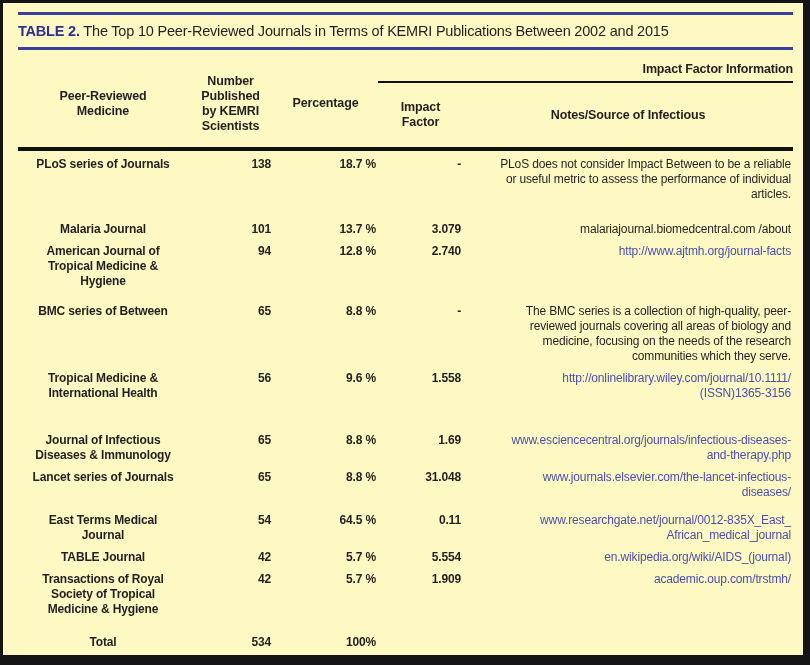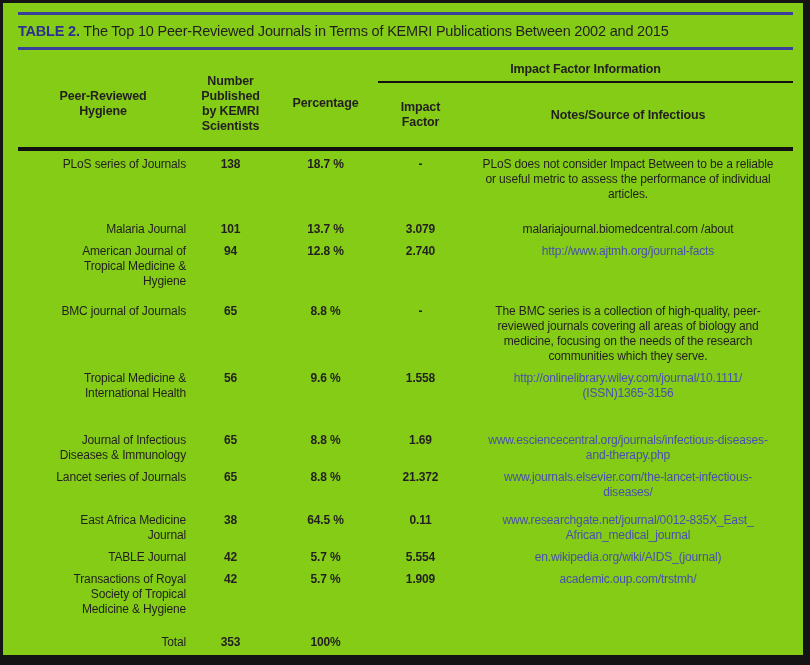--- a/index.html
+++ b/index.html
@@ -8,21 +8,21 @@
     background: #ffffff;
   }
   .frame {
     position: relative;
     width: 810px;
     height: 665px;
     box-sizing: border-box;
     border: 3px solid #141414;
     border-right-width: 7px;
     border-bottom-width: 10px;
-    background: #84cc16;
+    background: #fef9c3;
     overflow: hidden;
     font-family: "Liberation Sans", "DejaVu Sans", sans-serif;
     color: #231f20;
   }
   .inner {
     padding: 9px 8px 0 15px;
   }
   .caption-rule {
     height: 3px;
     width: 775px;
@@ -55,38 +55,39 @@
     font-size: 12.5px;
     line-height: 15px;
     text-align: center;
     vertical-align: middle;
     padding: 2px 0;
   }
   th.group-th {
     vertical-align: top;
     border-bottom: 2px solid #111111;
     padding-bottom: 4px;
+    text-align: right;
   }
   thead tr.subhead th {
     height: 60px;
   }
   tbody td {
     font-size: 12px;
     line-height: 15px;
     vertical-align: top;
-    text-align: center;
+    text-align: right;
     padding: 3px 2px 4px;
   }
   tbody tr:first-child td {
     border-top: 4px solid #111111;
     padding-top: 6px;
   }
   td.c-journal {
-    text-align: right;
-    font-weight: normal;
+    text-align: center;
+    font-weight: bold;
     padding-left: 2px;
   }
   td.c-num, td.c-pct, td.c-if {
     font-weight: bold;
   }
   td.c-notes.link {
     color: #4a4fae;
   }
   tr.sp-a td { padding-bottom: 17px; }
   tr.sp-b td { padding-bottom: 12px; }
@@ -108,21 +109,21 @@
       <colgroup>
         <col style="width:170px">
         <col style="width:85px">
         <col style="width:105px">
         <col style="width:85px">
         <col style="width:330px">
       </colgroup>
       <thead>
         <tr>
           <th rowspan="2">Peer-Reviewed
-Hygiene</th>
+Medicine</th>
           <th rowspan="2">Number
 Published
 by KEMRI
 Scientists</th>
           <th rowspan="2">Percentage</th>
           <th colspan="2" class="group-th">Impact Factor Information</th>
         </tr>
         <tr class="subhead">
           <th>Impact
 Factor</th>
@@ -153,21 +154,21 @@
           <td class="c-journal">American Journal of
 Tropical Medicine &amp;
 Hygiene</td>
           <td class="c-num">94</td>
           <td class="c-pct">12.8 %</td>
           <td class="c-if">2.740</td>
           <td class="c-notes link">http://www.ajtmh.org/journal-facts</td>
         </tr>
 
         <tr>
-          <td class="c-journal">BMC journal of Journals</td>
+          <td class="c-journal">BMC series of Between</td>
           <td class="c-num">65</td>
           <td class="c-pct">8.8 %</td>
           <td class="c-if">-</td>
           <td class="c-notes">The BMC series is a collection of high-quality, peer-
 reviewed journals covering all areas of biology and
 medicine, focusing on the needs of the research
 communities which they serve.</td>
         </tr>
 
         <tr class="sp-c">
@@ -187,29 +188,29 @@
           <td class="c-pct">8.8 %</td>
           <td class="c-if">1.69</td>
           <td class="c-notes link">www.esciencecentral.org/journals/infectious-diseases-
 and-therapy.php</td>
         </tr>
 
         <tr class="sp-d">
           <td class="c-journal">Lancet series of Journals</td>
           <td class="c-num">65</td>
           <td class="c-pct">8.8 %</td>
-          <td class="c-if">21.372</td>
+          <td class="c-if">31.048</td>
           <td class="c-notes link">www.journals.elsevier.com/the-lancet-infectious-
 diseases/</td>
         </tr>
 
         <tr>
-          <td class="c-journal">East Africa Medicine
+          <td class="c-journal">East Terms Medical
 Journal</td>
-          <td class="c-num">38</td>
+          <td class="c-num">54</td>
           <td class="c-pct">64.5 %</td>
           <td class="c-if">0.11</td>
           <td class="c-notes link">www.researchgate.net/journal/0012-835X_East_
 African_medical_journal</td>
         </tr>
 
         <tr>
           <td class="c-journal">TABLE Journal</td>
           <td class="c-num">42</td>
           <td class="c-pct">5.7 %</td>
@@ -222,21 +223,21 @@
 Society of Tropical
 Medicine &amp; Hygiene</td>
           <td class="c-num">42</td>
           <td class="c-pct">5.7 %</td>
           <td class="c-if">1.909</td>
           <td class="c-notes link">academic.oup.com/trstmh/</td>
         </tr>
 
         <tr>
           <td class="c-journal">Total</td>
-          <td class="c-num">353</td>
+          <td class="c-num">534</td>
           <td class="c-pct">100%</td>
           <td class="c-if"></td>
           <td class="c-notes"></td>
         </tr>
 
       </tbody>
     </table>
   </div>
 </div>
 

